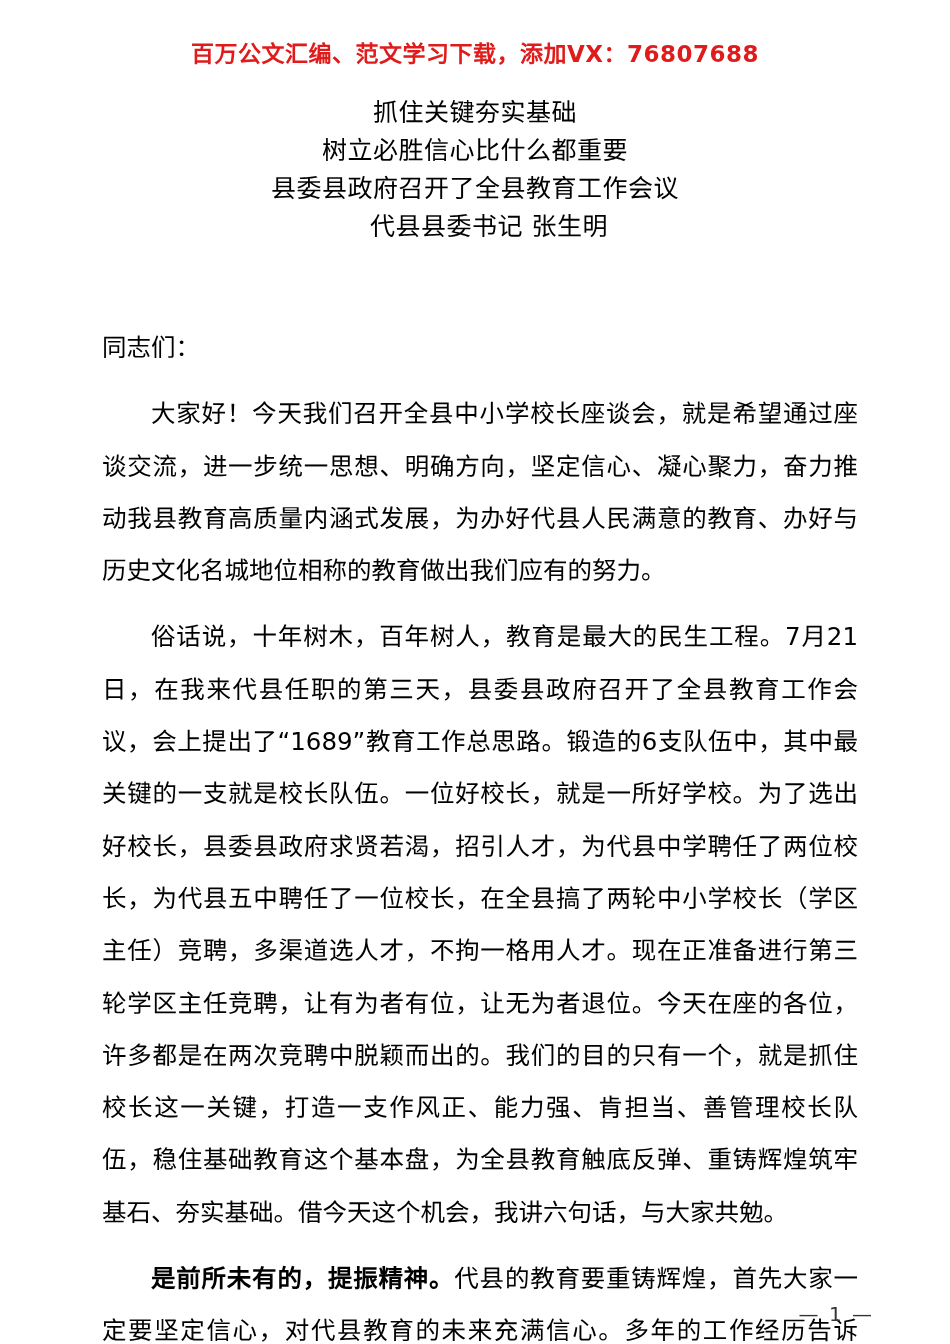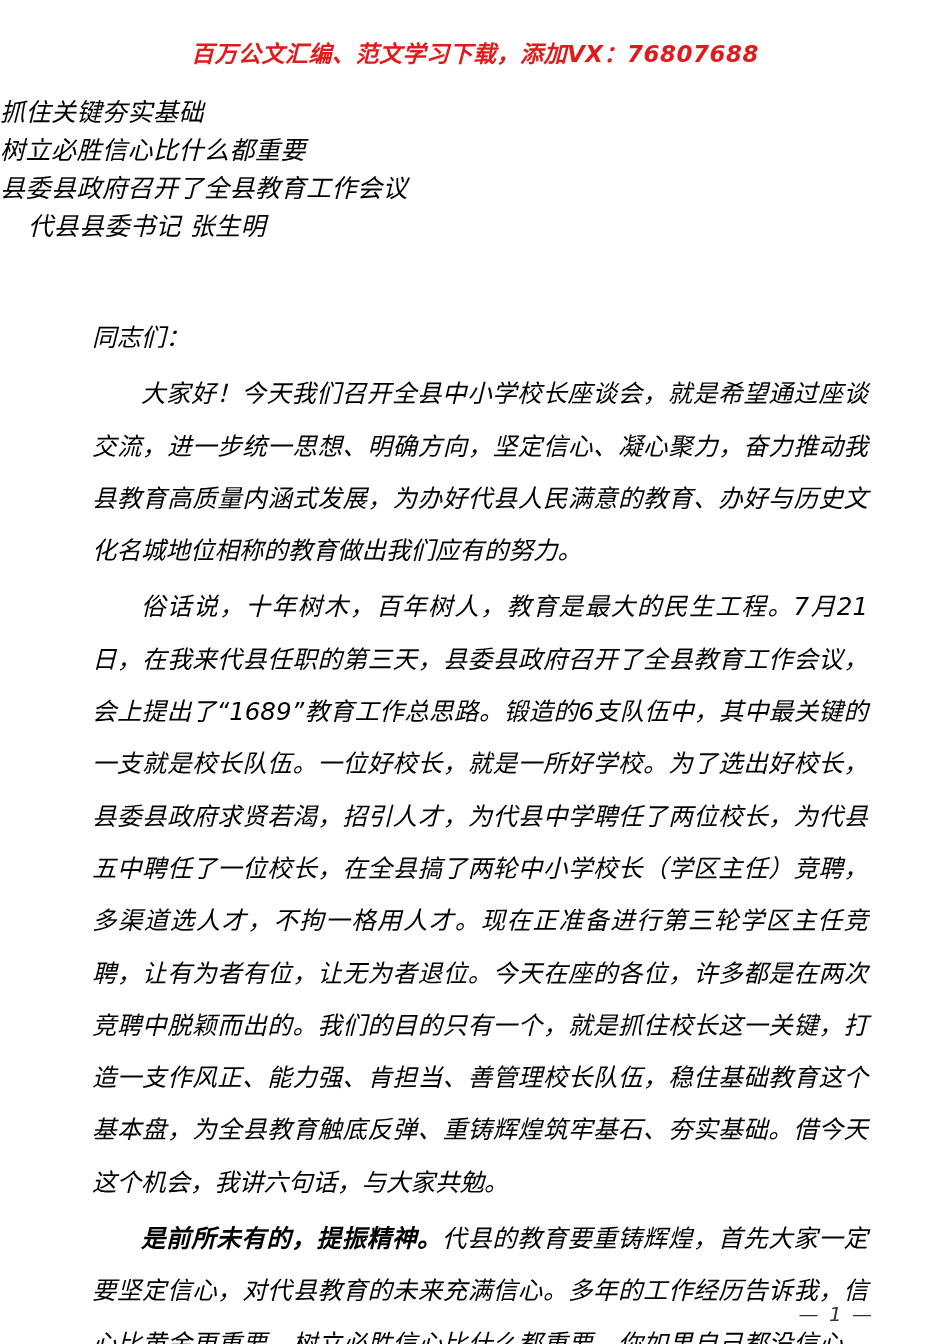--- a/index.html
+++ b/index.html
@@ -13,21 +13,20 @@
     -webkit-font-smoothing: antialiased;
   }
   .page {
     position: relative;
     width: 950px;
     height: 1344px;
     margin: 0 auto;
     background: #ffffff;
     box-sizing: border-box;
     overflow: hidden;
-    font-style: italic;
   }
 
   
   .promo-banner {
     position: absolute;
     top: 40px;
     left: 0;
     width: 100%;
     text-align: center;
     color: #e01b1b;
@@ -37,21 +36,21 @@
     line-height: 1.3;
     white-space: nowrap;
   }
 
   
   .title-block {
     position: absolute;
     top: 94px;
     left: 0;
     width: 100%;
-    text-align: left;
+    text-align: center;
   }
   .title-line {
     font-size: 25px;
     font-weight: 400;
     line-height: 38px;
     color: #000;
     letter-spacing: 0.5px;
     white-space: nowrap;
   }
   .title-line.author {
@@ -63,21 +62,21 @@
   }
 
   
   .body-area {
     position: absolute;
     top: 308px;
     left: 88px;
     width: 784px;
   }
   p.para {
-    margin: 4px;
+    margin: 14px;
     font-size: 24.5px;
     line-height: 52.3px;
     text-align: justify;
     text-justify: inter-ideograph;
     letter-spacing: 0px;
     color: #000;
     text-indent: 0;
   }
   p.para.indent {
     text-indent: 2em;

